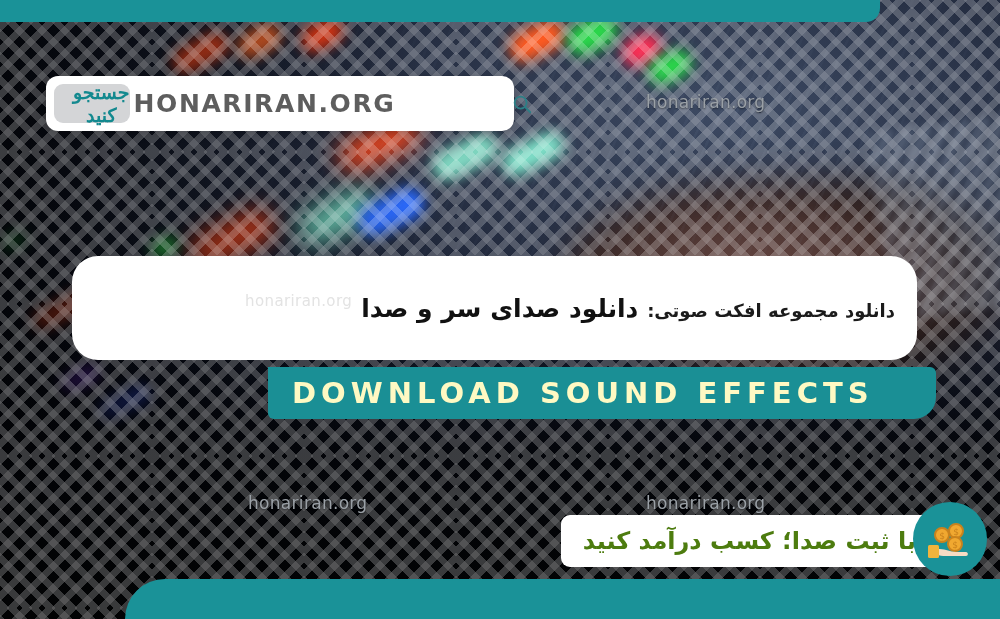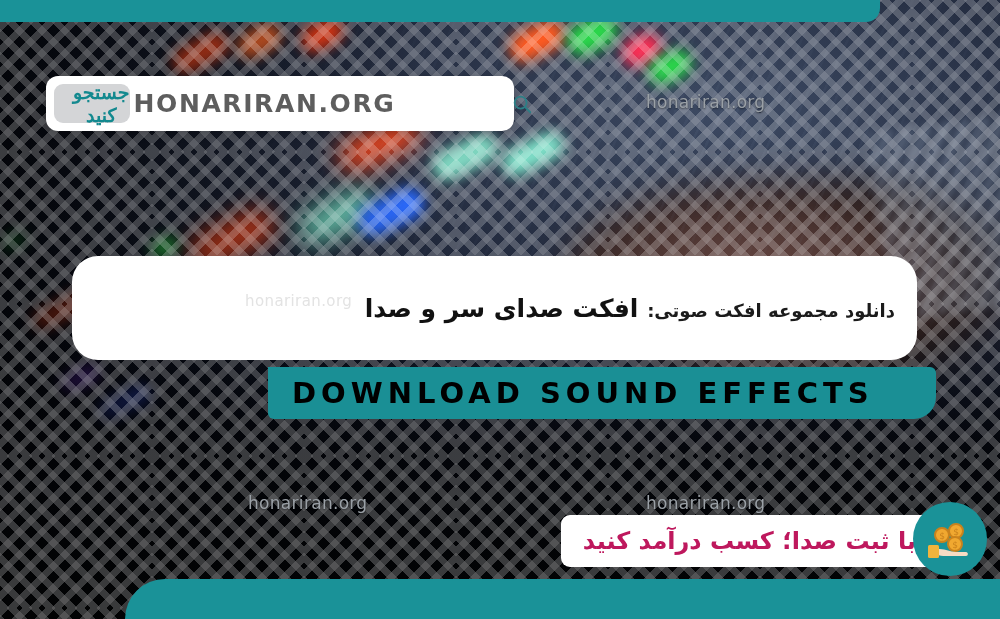--- a/index.html
+++ b/index.html
@@ -79,26 +79,26 @@
     font-weight:bold; }
   .title-card .t .lead { font-size:18px; font-weight:bold; color:#1b1b1b; }
 
   
   .wm-card { position:absolute; left:245px; top:292px; font-size:15px; color:#e3e3e3; letter-spacing:.4px; }
 
   
   .ribbon { position:absolute; left:268px; top:367px; width:668px; height:52px;
     background:#1a8f95; border-bottom-left-radius:6px; border-bottom-right-radius:22px;
     border-top-right-radius:6px; display:flex; align-items:center; padding-left:24px; }
-  .ribbon span { color:#000000; font-size:29px; font-weight:bold; letter-spacing:5px; }
+  .ribbon span { color:#fef9c3; font-size:29px; font-weight:bold; letter-spacing:5px; }
 
   
   .cta { position:absolute; right:62px; top:515px; height:52px; background:#fff;
     border-radius:9px; display:flex; align-items:center; padding:0 22px; }
-  .cta span { direction:rtl; font-size:24px; font-weight:bold; color:#be185d; white-space:nowrap; }
+  .cta span { direction:rtl; font-size:24px; font-weight:bold; color:#4d7c0f; white-space:nowrap; }
   .cta-badge { position:absolute; right:13px; top:502px; width:74px; height:74px;
     border-radius:50%; background:#1a9298; display:flex; align-items:center; justify-content:center; }
 
   
   .wm { position:absolute; color:#9aa0a6; font-size:17px; letter-spacing:.3px;
     text-shadow:0 1px 2px rgba(0,0,0,.5); pointer-events:none; }
 </style>
 </head>
 <body>
 
@@ -151,21 +151,21 @@
     <input class="search-input" value="HONARIRAN.ORG" placeholder="جستجو ..." style="">
     <svg class="search-icon" viewBox="0 0 24 24" fill="none" stroke="#2c7f86" stroke-width="2" stroke-linecap="round">
       <circle cx="10.5" cy="10.5" r="6.5"></circle>
       <line x1="15.4" y1="15.4" x2="21" y2="21"></line>
     </svg>
   </div>
 
   <div class="title-card">
     <div class="t">
       <span class="lead">دانلود مجموعه افکت صوتی:</span>
-      <span>افکت صدای سر و صدا</span>
+      <span>دانلود صدای سر و صدا</span>
     </div>
   </div>
   <div class="wm-card">honariran.org</div>
 
   <div class="ribbon">
     <span>DOWNLOAD SOUND EFFECTS</span>
   </div>
 
   <div class="cta">
     <span>با ثبت صدا؛ کسب درآمد کنید</span>

